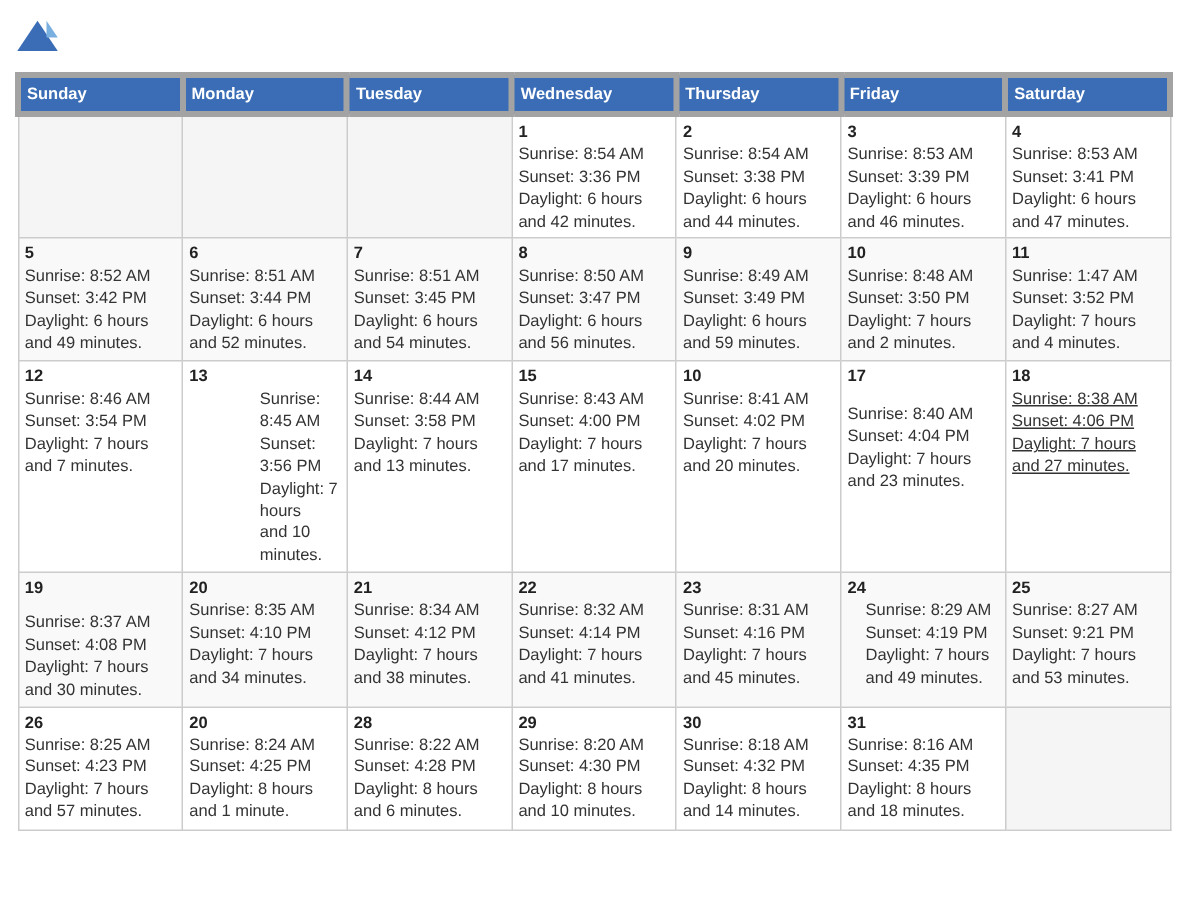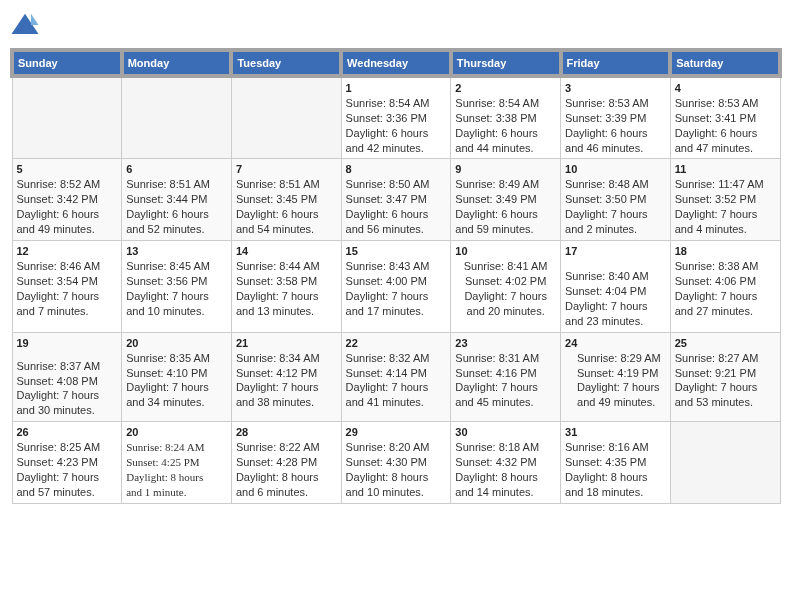--- a/index.html
+++ b/index.html
@@ -198,72 +198,72 @@
           </td>
           <td>
             <span class="day-number">10</span>
             <div class="day-info" style="white-space: pre-line;">Sunrise: 8:48 AM
 Sunset: 3:50 PM
 Daylight: 7 hours
 and 2 minutes.</div>
           </td>
           <td>
             <span class="day-number">11</span>
-            <div class="day-info" style="white-space: pre-line;">Sunrise: 11:47 AM
+            <div class="day-info" style="white-space: pre-line;">Sunrise: 1:47 AM
 Sunset: 3:52 PM
 Daylight: 7 hours
 and 4 minutes.</div>
           </td>
         </tr>
         <tr>
           <td>
             <span class="day-number">12</span>
             <div class="day-info" style="white-space: pre-line;">Sunrise: 8:46 AM
 Sunset: 3:54 PM
 Daylight: 7 hours
 and 7 minutes.</div>
           </td>
           <td>
             <span class="day-number">13</span>
-            <div class="day-info" style="white-space: pre-line;">Sunrise: 8:45 AM
+            <div class="day-info" style="white-space: pre-line; margin-left: 47px;">Sunrise: 8:45 AM
 Sunset: 3:56 PM
 Daylight: 7 hours
 and 10 minutes.</div>
           </td>
           <td>
             <span class="day-number">14</span>
             <div class="day-info" style="white-space: pre-line;">Sunrise: 8:44 AM
 Sunset: 3:58 PM
 Daylight: 7 hours
 and 13 minutes.</div>
           </td>
           <td>
             <span class="day-number">15</span>
             <div class="day-info" style="white-space: pre-line;">Sunrise: 8:43 AM
 Sunset: 4:00 PM
 Daylight: 7 hours
 and 17 minutes.</div>
           </td>
           <td>
             <span class="day-number">10</span>
-            <div class="day-info" style="white-space: pre-line; text-align: center;">Sunrise: 8:41 AM
+            <div class="day-info" style="white-space: pre-line;">Sunrise: 8:41 AM
 Sunset: 4:02 PM
 Daylight: 7 hours
 and 20 minutes.</div>
           </td>
           <td>
             <span class="day-number">17</span>
             <div class="day-info" style="white-space: pre-line; margin-top: 12px;">Sunrise: 8:40 AM
 Sunset: 4:04 PM
 Daylight: 7 hours
 and 23 minutes.</div>
           </td>
           <td>
             <span class="day-number">18</span>
-            <div class="day-info" style="white-space: pre-line;">Sunrise: 8:38 AM
+            <div class="day-info" style="white-space: pre-line; text-decoration: underline;">Sunrise: 8:38 AM
 Sunset: 4:06 PM
 Daylight: 7 hours
 and 27 minutes.</div>
           </td>
         </tr>
         <tr>
           <td>
             <span class="day-number">19</span>
             <div class="day-info" style="white-space: pre-line; margin-top: 10px;">Sunrise: 8:37 AM
 Sunset: 4:08 PM
@@ -316,21 +316,21 @@
         <tr>
           <td>
             <span class="day-number">26</span>
             <div class="day-info" style="white-space: pre-line;">Sunrise: 8:25 AM
 Sunset: 4:23 PM
 Daylight: 7 hours
 and 57 minutes.</div>
           </td>
           <td>
             <span class="day-number">20</span>
-            <div class="day-info" style="white-space: pre-line; font-family: Liberation Serif, serif;">Sunrise: 8:24 AM
+            <div class="day-info" style="white-space: pre-line;">Sunrise: 8:24 AM
 Sunset: 4:25 PM
 Daylight: 8 hours
 and 1 minute.</div>
           </td>
           <td>
             <span class="day-number">28</span>
             <div class="day-info" style="white-space: pre-line;">Sunrise: 8:22 AM
 Sunset: 4:28 PM
 Daylight: 8 hours
 and 6 minutes.</div>

